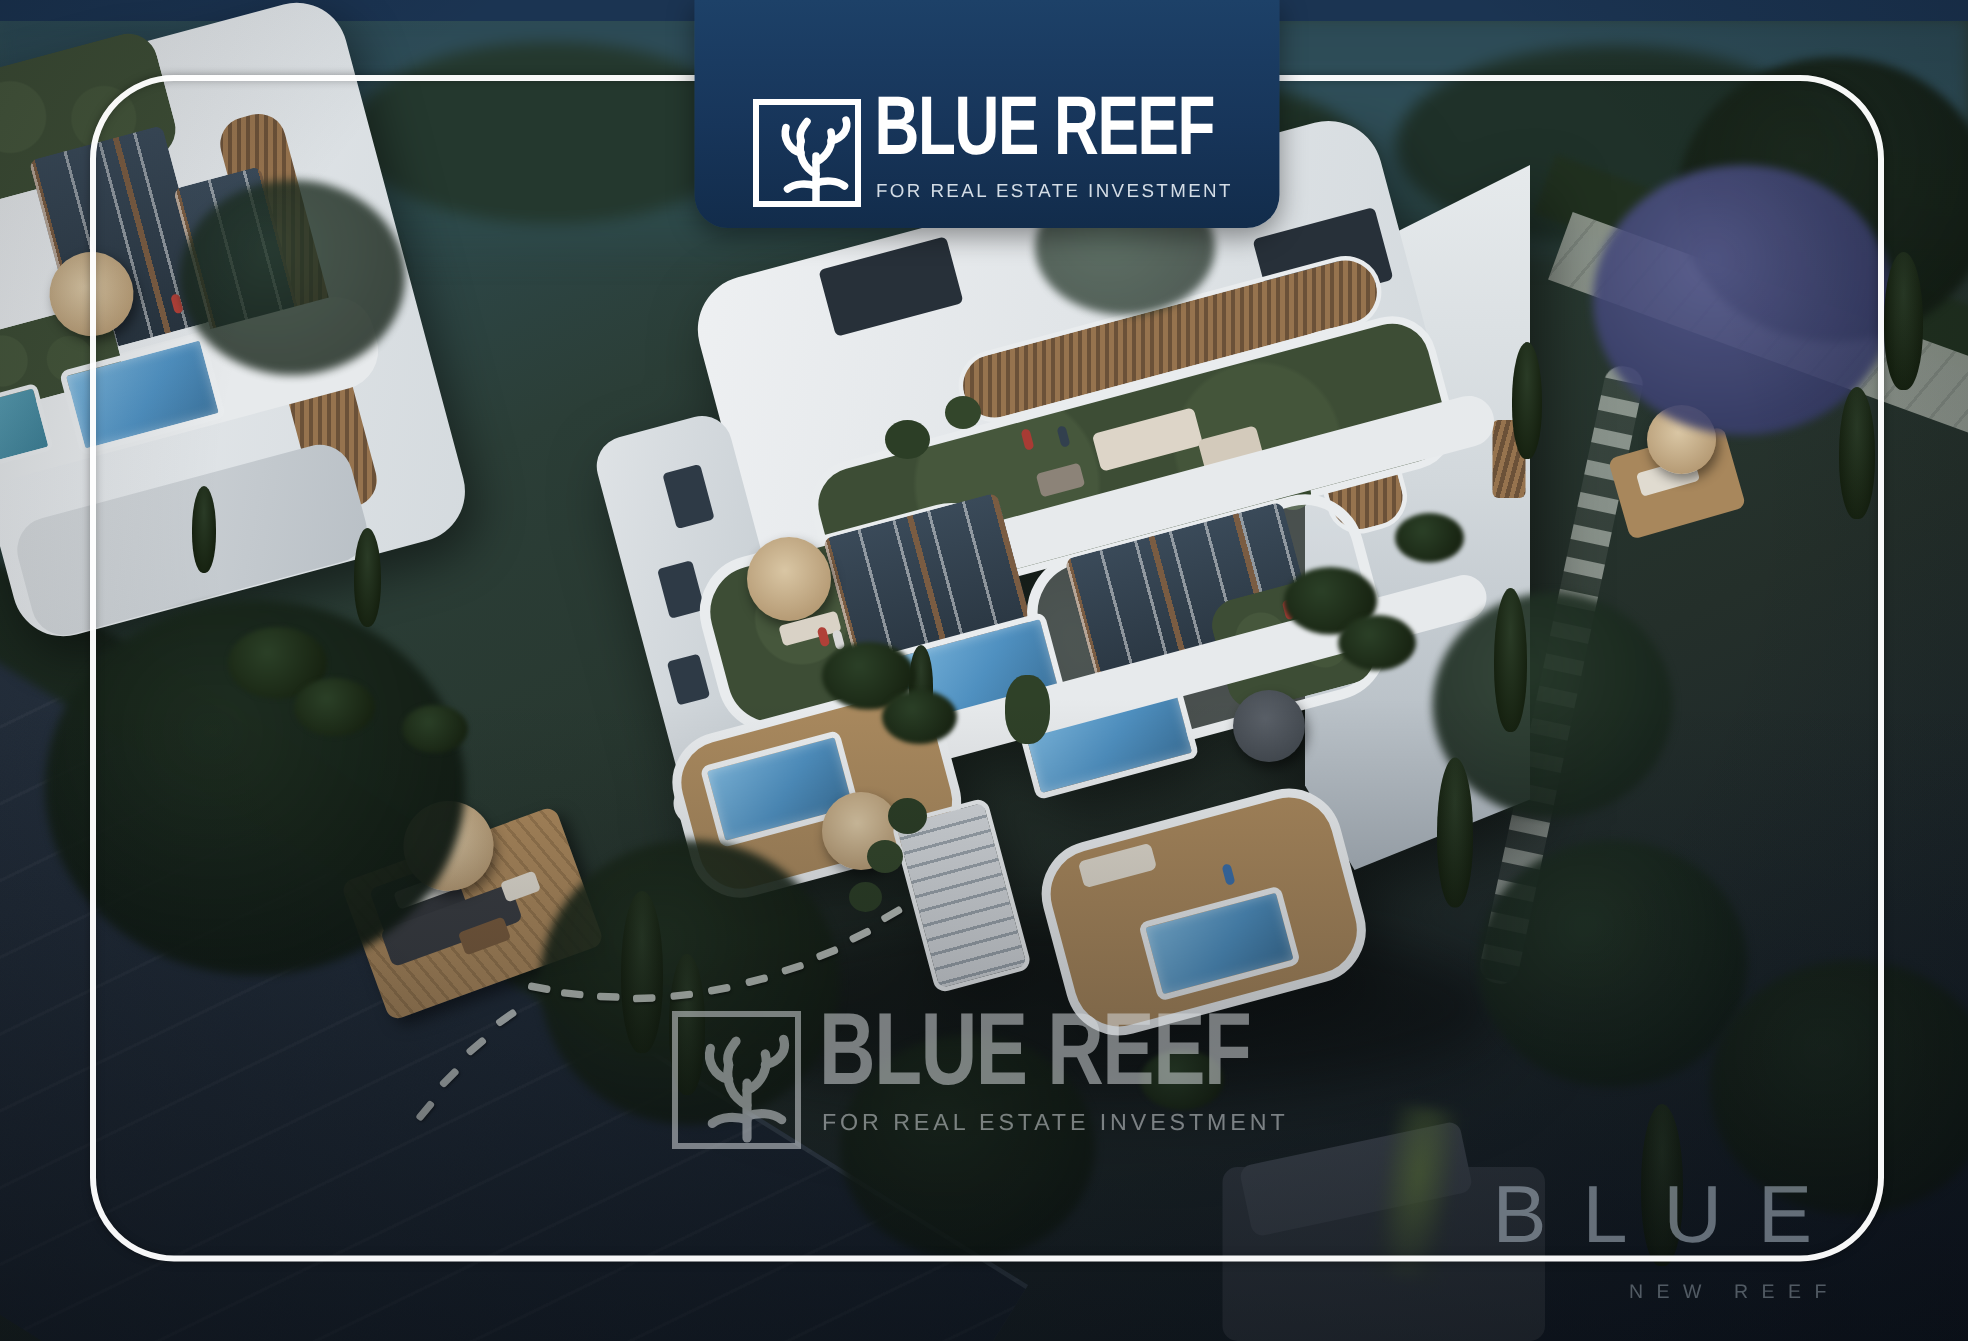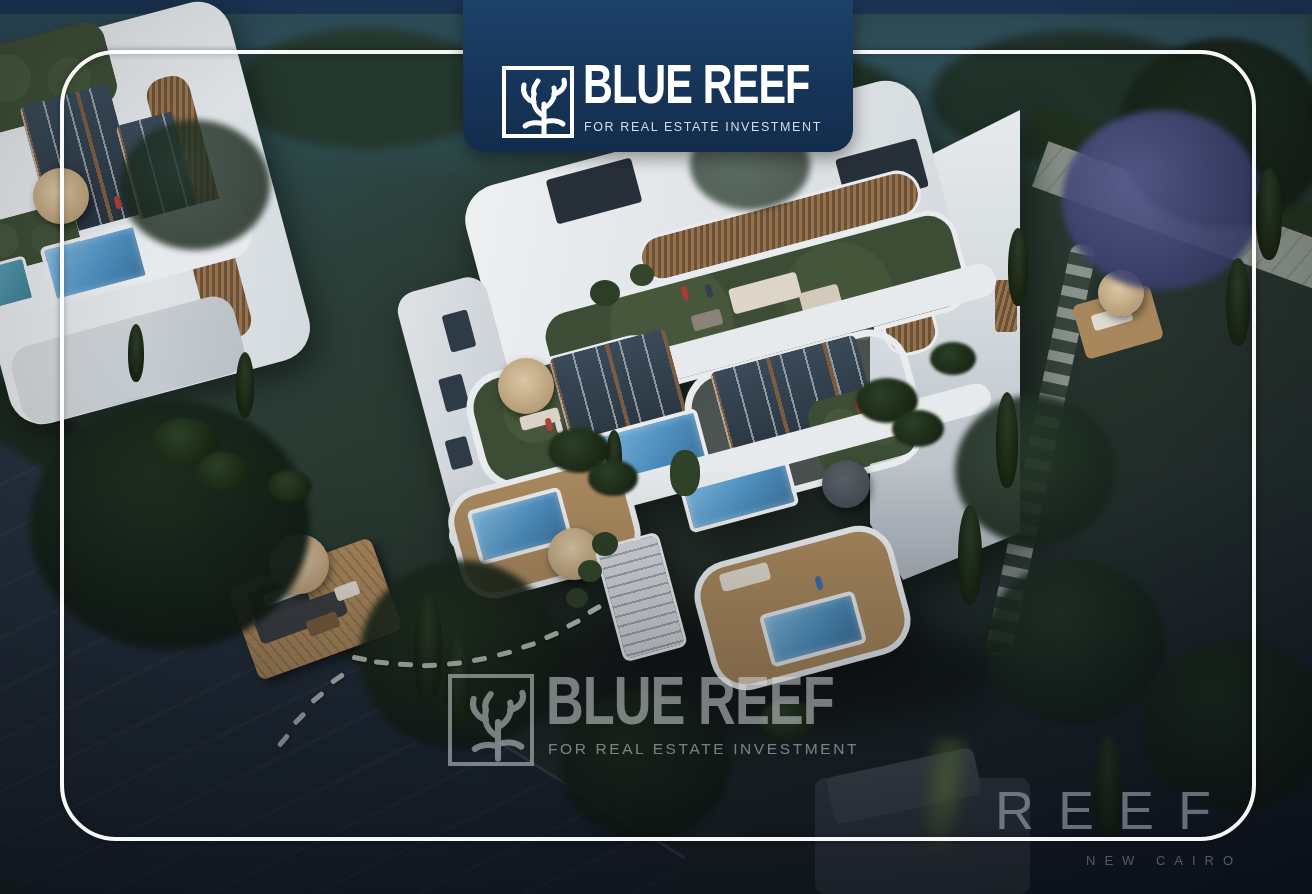--- a/index.html
+++ b/index.html
@@ -255,22 +255,22 @@
           <path d="M42 18 C50 16 54 10 52 4"></path>
             <path d="M32 46 C38 44 46 44 51 48"></path>
           <path d="M32 48 C26 46 18 46 13 50"></path>
         </g>
       </svg>
     </div>
     <div class="brandname lbl">BLUE REEF</div>
     <div class="brandtag lbl">FOR REAL ESTATE INVESTMENT</div>
   </div>
 
-  <div id="projectName" class="lbl">REEF</div>
-  <div id="projectLoc" class="lbl">NEW CAIRO</div>
+  <div id="projectName" class="lbl">BLUE</div>
+  <div id="projectLoc" class="lbl">NEW REEF</div>
 
   <div id="frame"></div>
 
   <div id="banner">
     <div class="logobox">
       <svg width="100%" height="100%" viewBox="0 0 64 64">
         <g stroke="#ffffff" stroke-width="5" stroke-linecap="round" fill="none">
           <path d="M32 58 V28"></path>
             <path d="M32 40 C24 36 20 28 22 18"></path>
             <path d="M22 18 C20 12 24 8 26 5"></path>

